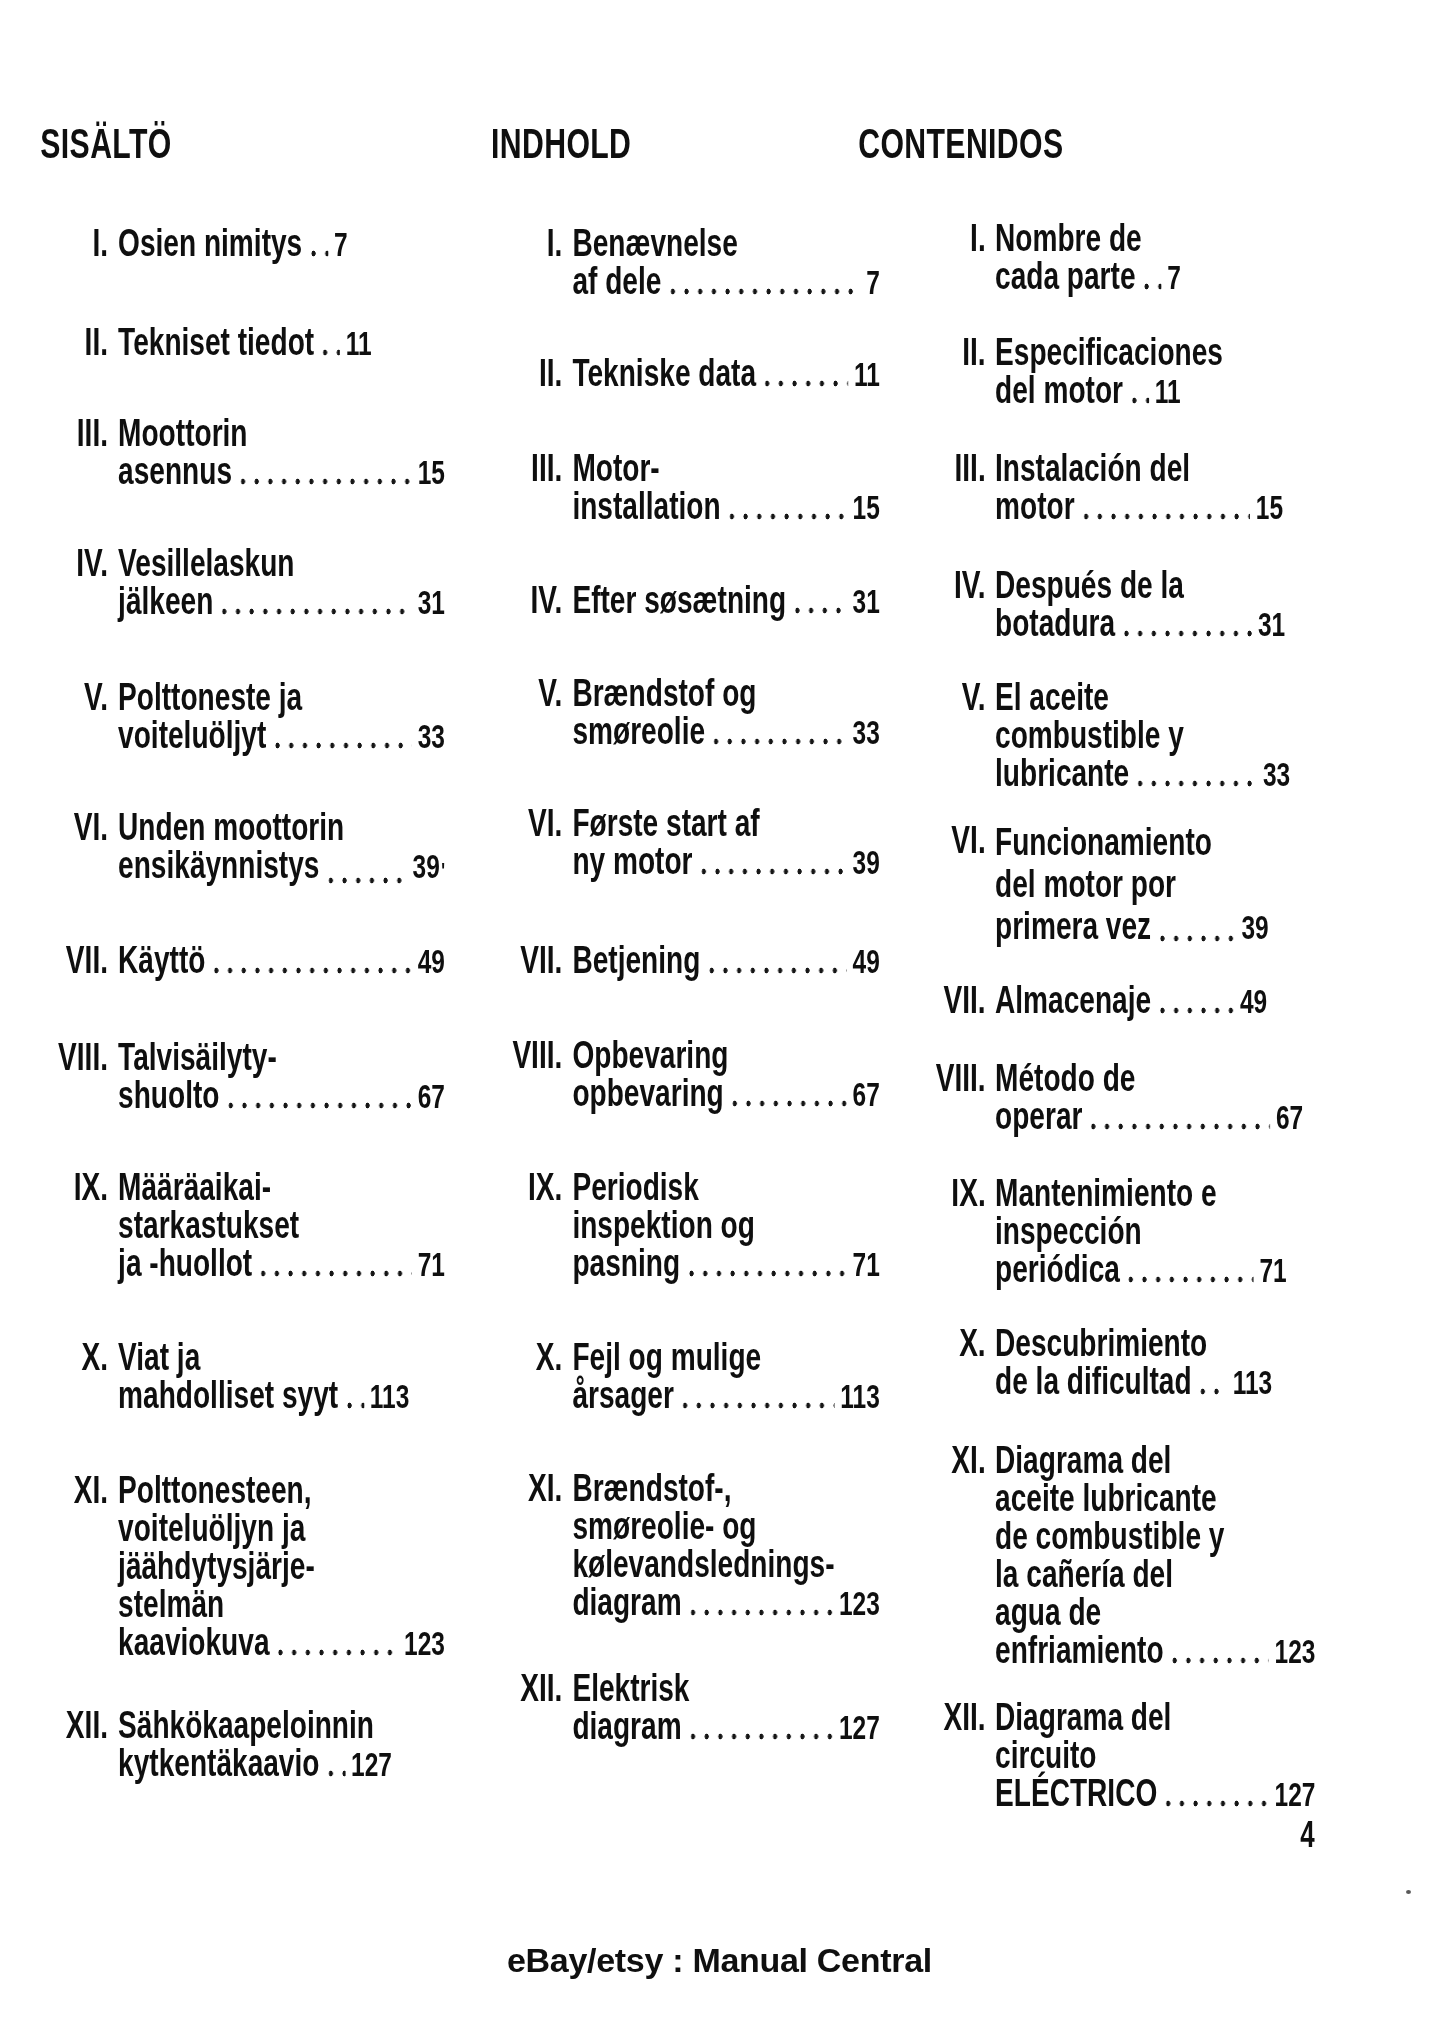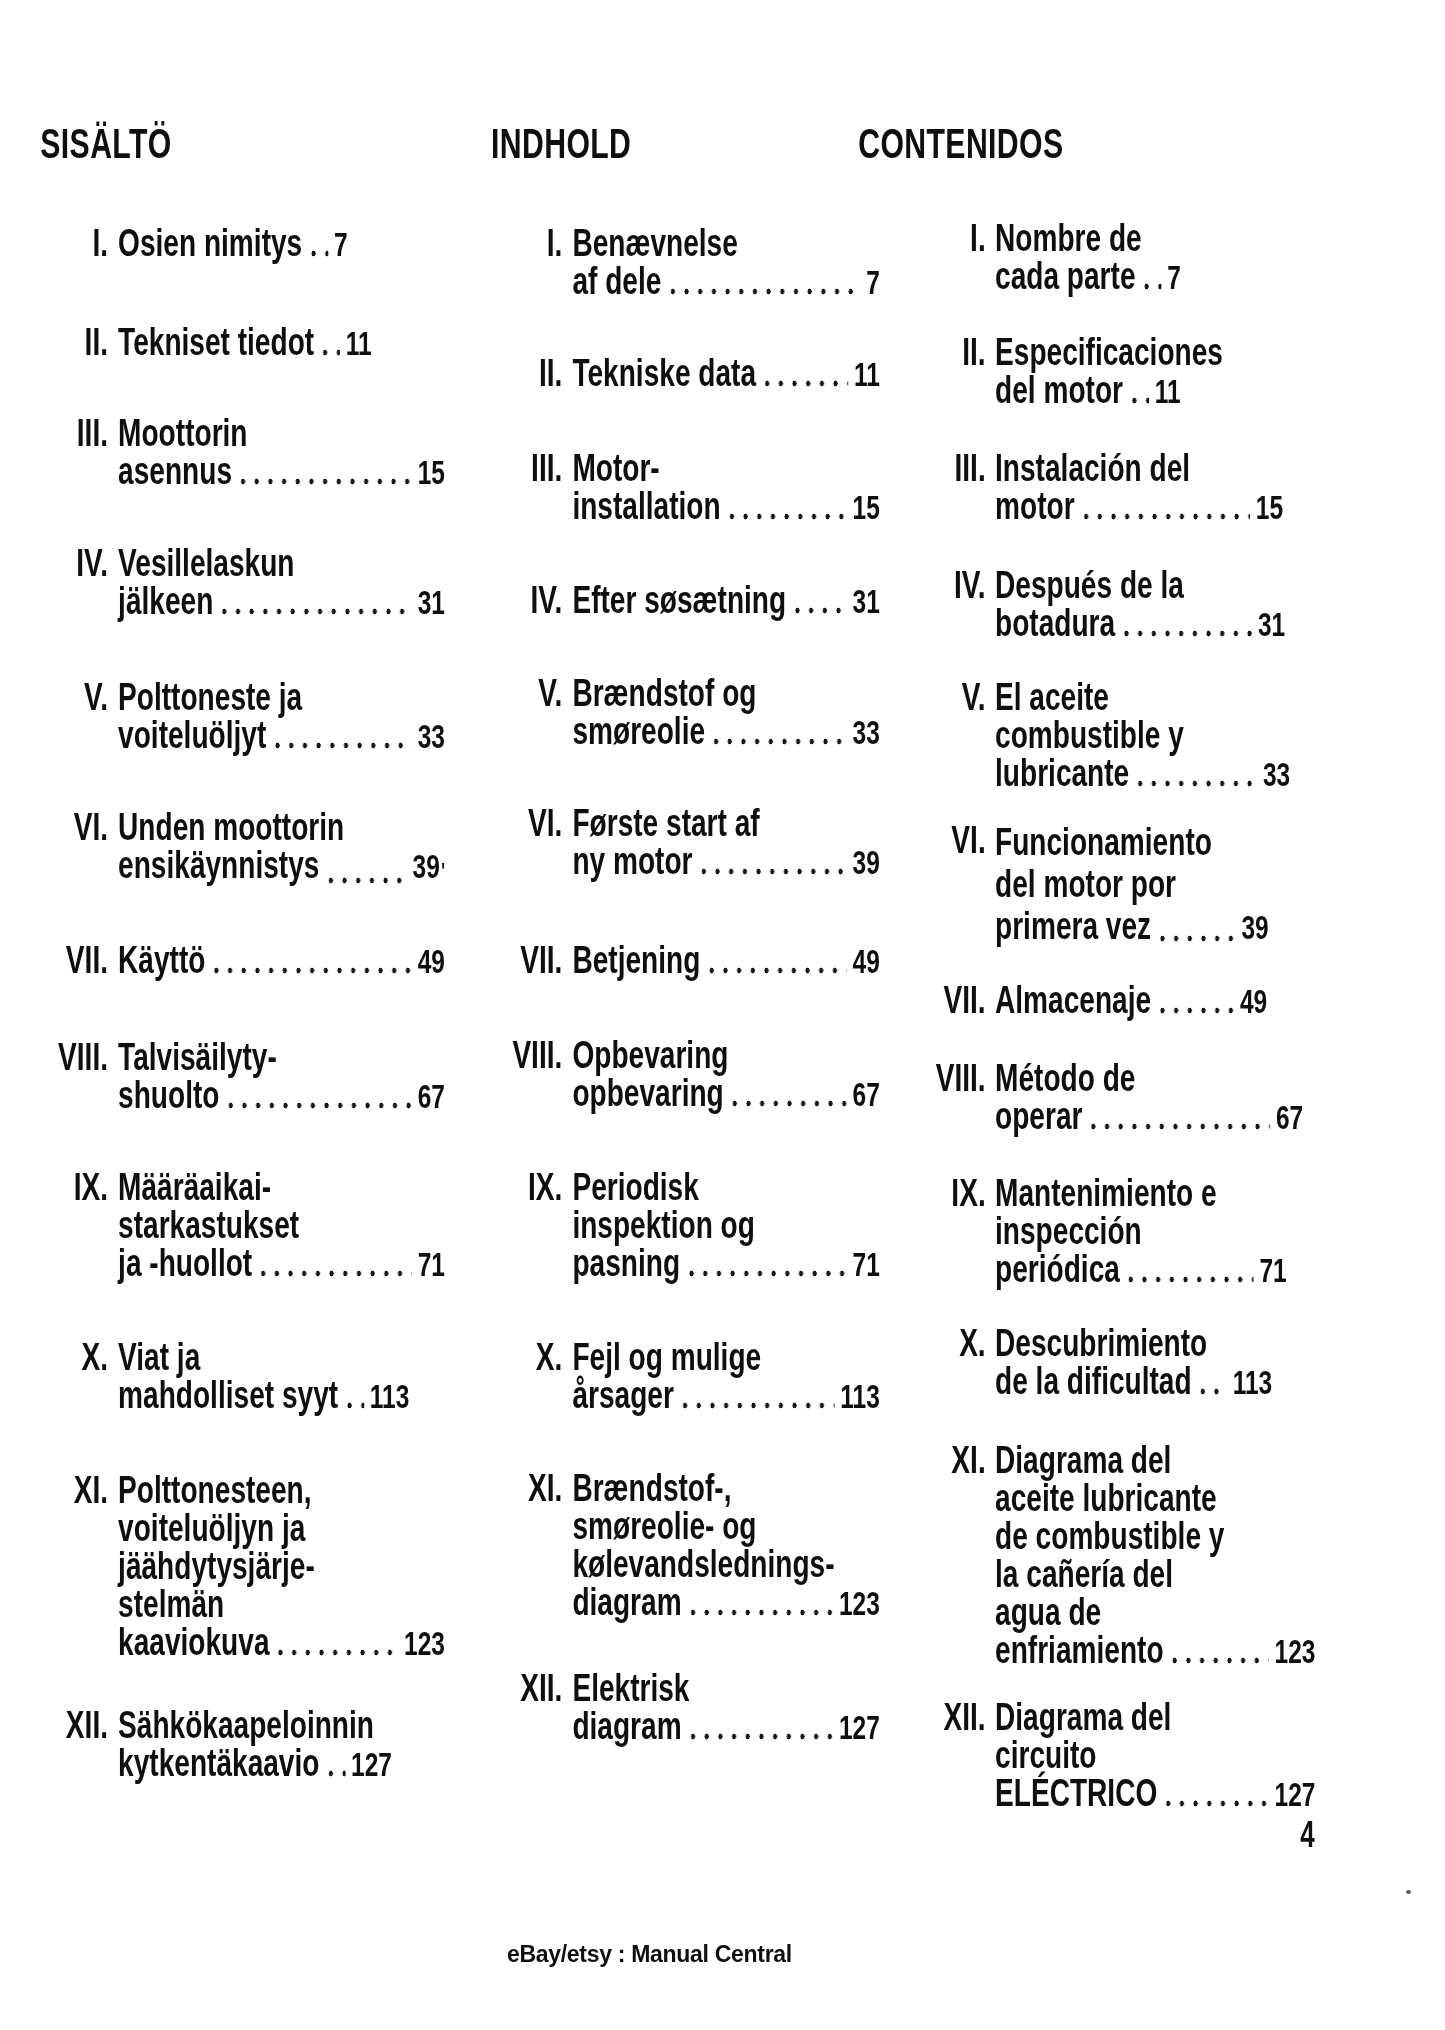--- a/index.html
+++ b/index.html
@@ -39,21 +39,21 @@
     flex:1 1 auto; min-width:24px; align-self:flex-end;
     height:7px; margin:0 8px 6px 12px;
     background-image:radial-gradient(circle at 3.5px 3.5px, #151515 2.5px, transparent 3.2px);
     background-size:19px 7px; background-repeat:repeat-x; background-position:left bottom;
   }
   .pg { font-size:34px; font-weight:700; }
   .pgs { font-size:22px; vertical-align:8px; margin-left:2px; }
   #folio { position:absolute; left:1806px; top:1814px; font-size:36px; font-weight:700; }
   #footer {
     position:absolute; left:507px; top:1941px;
-    font-size:23px; font-weight:700; letter-spacing:-0.3px; white-space:nowrap;
+    font-size:34px; font-weight:700; letter-spacing:-0.3px; white-space:nowrap;
   }
   .speck { position:absolute; left:1406px; top:1890px; width:5px; height:4px;
     background:#2f2f2f; border-radius:50%; opacity:.8; }
 </style>
 </head>
 <body>
 
 <div id="page">
   <div id="scaled">
 

